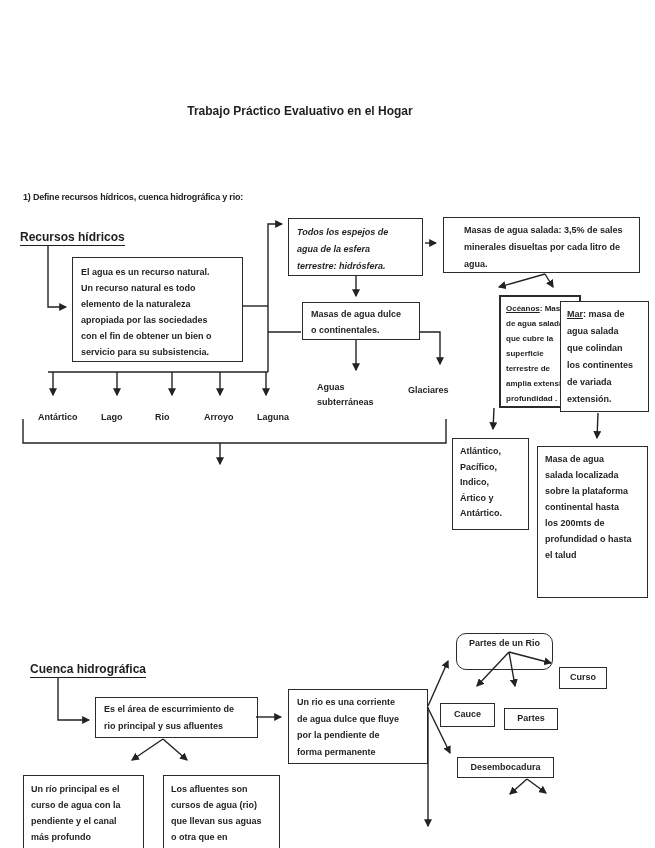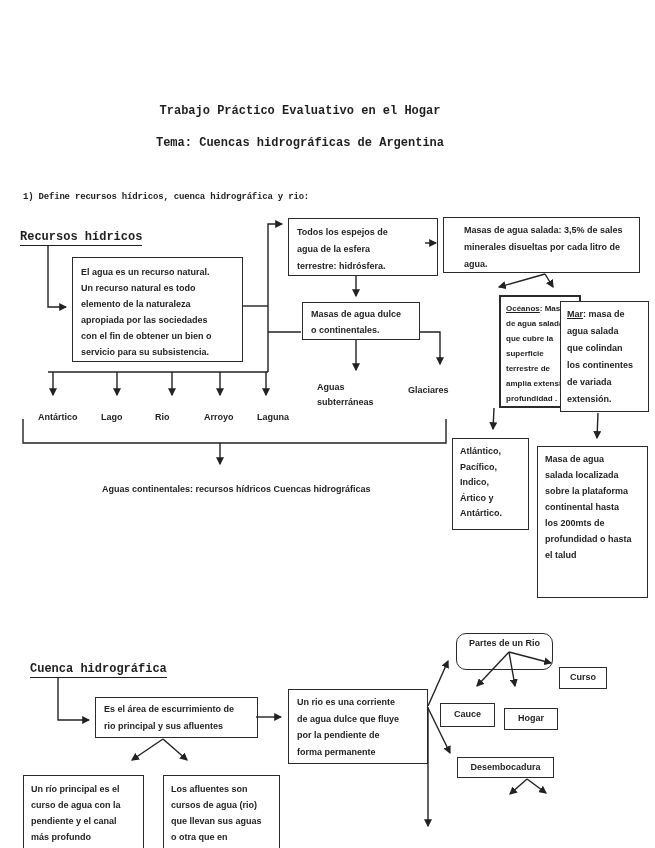--- a/index.html
+++ b/index.html
@@ -1,52 +1,51 @@
 <!DOCTYPE html>
 <html><head>
 <meta charset="utf-8">
 <style>
   html,body{margin:0;padding:0;background:#fff;}
   #page{position:relative;width:655px;height:848px;background:#ffffff;overflow:hidden;
         font-family:"Liberation Sans",sans-serif;color:#1f1f1f;}
-  .abs{position:absolute;font-family:Liberation Mono, monospace;}
+  .abs{position:absolute;}
   .title{font-size:12px;font-weight:700;text-align:center;letter-spacing:0px;}
   .question{font-size:9px;font-weight:700;letter-spacing:-0.2px;}
   .heading{font-size:12px;font-weight:700;display:inline-block;border-bottom:1.6px solid #1f1f1f;padding-bottom:1px;}
   .box{position:absolute;border:1.5px solid #2b2b2b;background:#fff;box-sizing:border-box;
        font-size:9px;font-weight:700;line-height:16px;padding:5px 8px;white-space:pre;}
   .box.center{text-align:center;white-space:normal;padding:0 2px;}
   .lbl{position:absolute;font-size:9px;font-weight:700;white-space:pre;}
   .u{text-decoration:underline;text-underline-offset:1px;}
   svg.wires{position:absolute;left:0;top:0;pointer-events:none;}
   svg.wires path{stroke:#222;stroke-width:1.4;fill:none;}
   svg.wires marker path{fill:#222;stroke:none;}
 </style>
 </head>
 <body>
 
 <div id="page">
 
   <div class="abs title" style="left:0;top:104;left:0px;top:104px;width:600px;">Trabajo Práctico Evaluativo en el Hogar</div>
-  <div class="abs title" style="left:0px;top:136px;width:600px;">Tema: Cuencas hidrográficas de Argentina</div>
 
   <div class="abs question" style="left:23px;top:192px;">1) Define recursos hídricos, cuenca hidrográfica y rio:</div>
 
   <div class="abs" style="left:20px;top:227px;">
     <span class="heading">Recursos hídricos</span>
   </div>
 
   <div class="box" style="left:72px;top:257px;width:171px;height:105px;padding-top:6px;">El agua es un recurso natural.
 Un recurso natural es todo
 elemento de la naturaleza
 apropiada por las sociedades
 con el fin de obtener un bien o
 servicio para su subsistencia.</div>
 
-  <div class="box" style="left:288px;top:218px;width:150px;height:58px;line-height:17px;">Todos los espejos de
+  <div class="box" style="left:288px;top:218px;width:135px;height:58px;line-height:17px;font-style:italic;">Todos los espejos de
 agua de la esfera
 terrestre: hidrósfera.</div>
 
   <div class="box" style="left:443px;top:217px;width:197px;height:56px;line-height:17px;padding:4px 20px;">Masas de agua salada: 3,5% de sales
 minerales disueltas por cada litro de
 agua.</div>
 
   <div class="box" style="left:302px;top:302px;width:118px;height:38px;line-height:16px;padding:3px 8px;">Masas de agua dulce
 o continentales.</div>
 
@@ -82,41 +81,40 @@
   <div class="lbl" style="left:38px;top:412px;">Antártico</div>
   <div class="lbl" style="left:101px;top:412px;">Lago</div>
   <div class="lbl" style="left:155px;top:412px;">Rio</div>
   <div class="lbl" style="left:204px;top:412px;">Arroyo</div>
   <div class="lbl" style="left:257px;top:412px;">Laguna</div>
 
   <div class="lbl" style="left:317px;top:380px;line-height:15px;">Aguas
 subterráneas</div>
   <div class="lbl" style="left:408px;top:385px;">Glaciares</div>
 
-  <div class="lbl" style="left:102px;top:484px;">Aguas continentales: recursos hídricos Cuencas hidrográficas</div>
 
   <div class="abs" style="left:30px;top:659px;">
     <span class="heading">Cuenca hidrográfica</span>
   </div>
 
   <div class="box" style="left:95px;top:697px;width:163px;height:41px;line-height:17px;padding:3px 8px;">Es el área de escurrimiento de
 rio principal y sus afluentes</div>
 
   <div class="box" style="left:288px;top:689px;width:140px;height:75px;line-height:16.5px;padding:4px 8px;">Un rio es una corriente
 de agua dulce que fluye
 por la pendiente de
 forma permanente</div>
 
   <div class="box center" style="left:456px;top:633px;width:97px;height:37px;line-height:19px;border-radius:10px;">Partes de un Rio</div>
 
   <div class="box center" style="left:559px;top:667px;width:48px;height:22px;line-height:19px;">Curso</div>
 
   <div class="box center" style="left:440px;top:703px;width:55px;height:24px;line-height:21px;">Cauce</div>
 
-  <div class="box center" style="left:504px;top:708px;width:54px;height:22px;line-height:19px;">Hogar</div>
+  <div class="box center" style="left:504px;top:708px;width:54px;height:22px;line-height:19px;">Partes</div>
 
   <div class="box center" style="left:457px;top:757px;width:97px;height:21px;line-height:18px;">Desembocadura</div>
 
   <div class="box" style="left:23px;top:775px;width:121px;height:84px;padding:5px 7px;">Un río principal es el
 curso de agua con la
 pendiente y el canal
 más profundo</div>
 
   <div class="box" style="left:163px;top:775px;width:117px;height:84px;padding:5px 7px;">Los afluentes son
 cursos de agua (rio)

